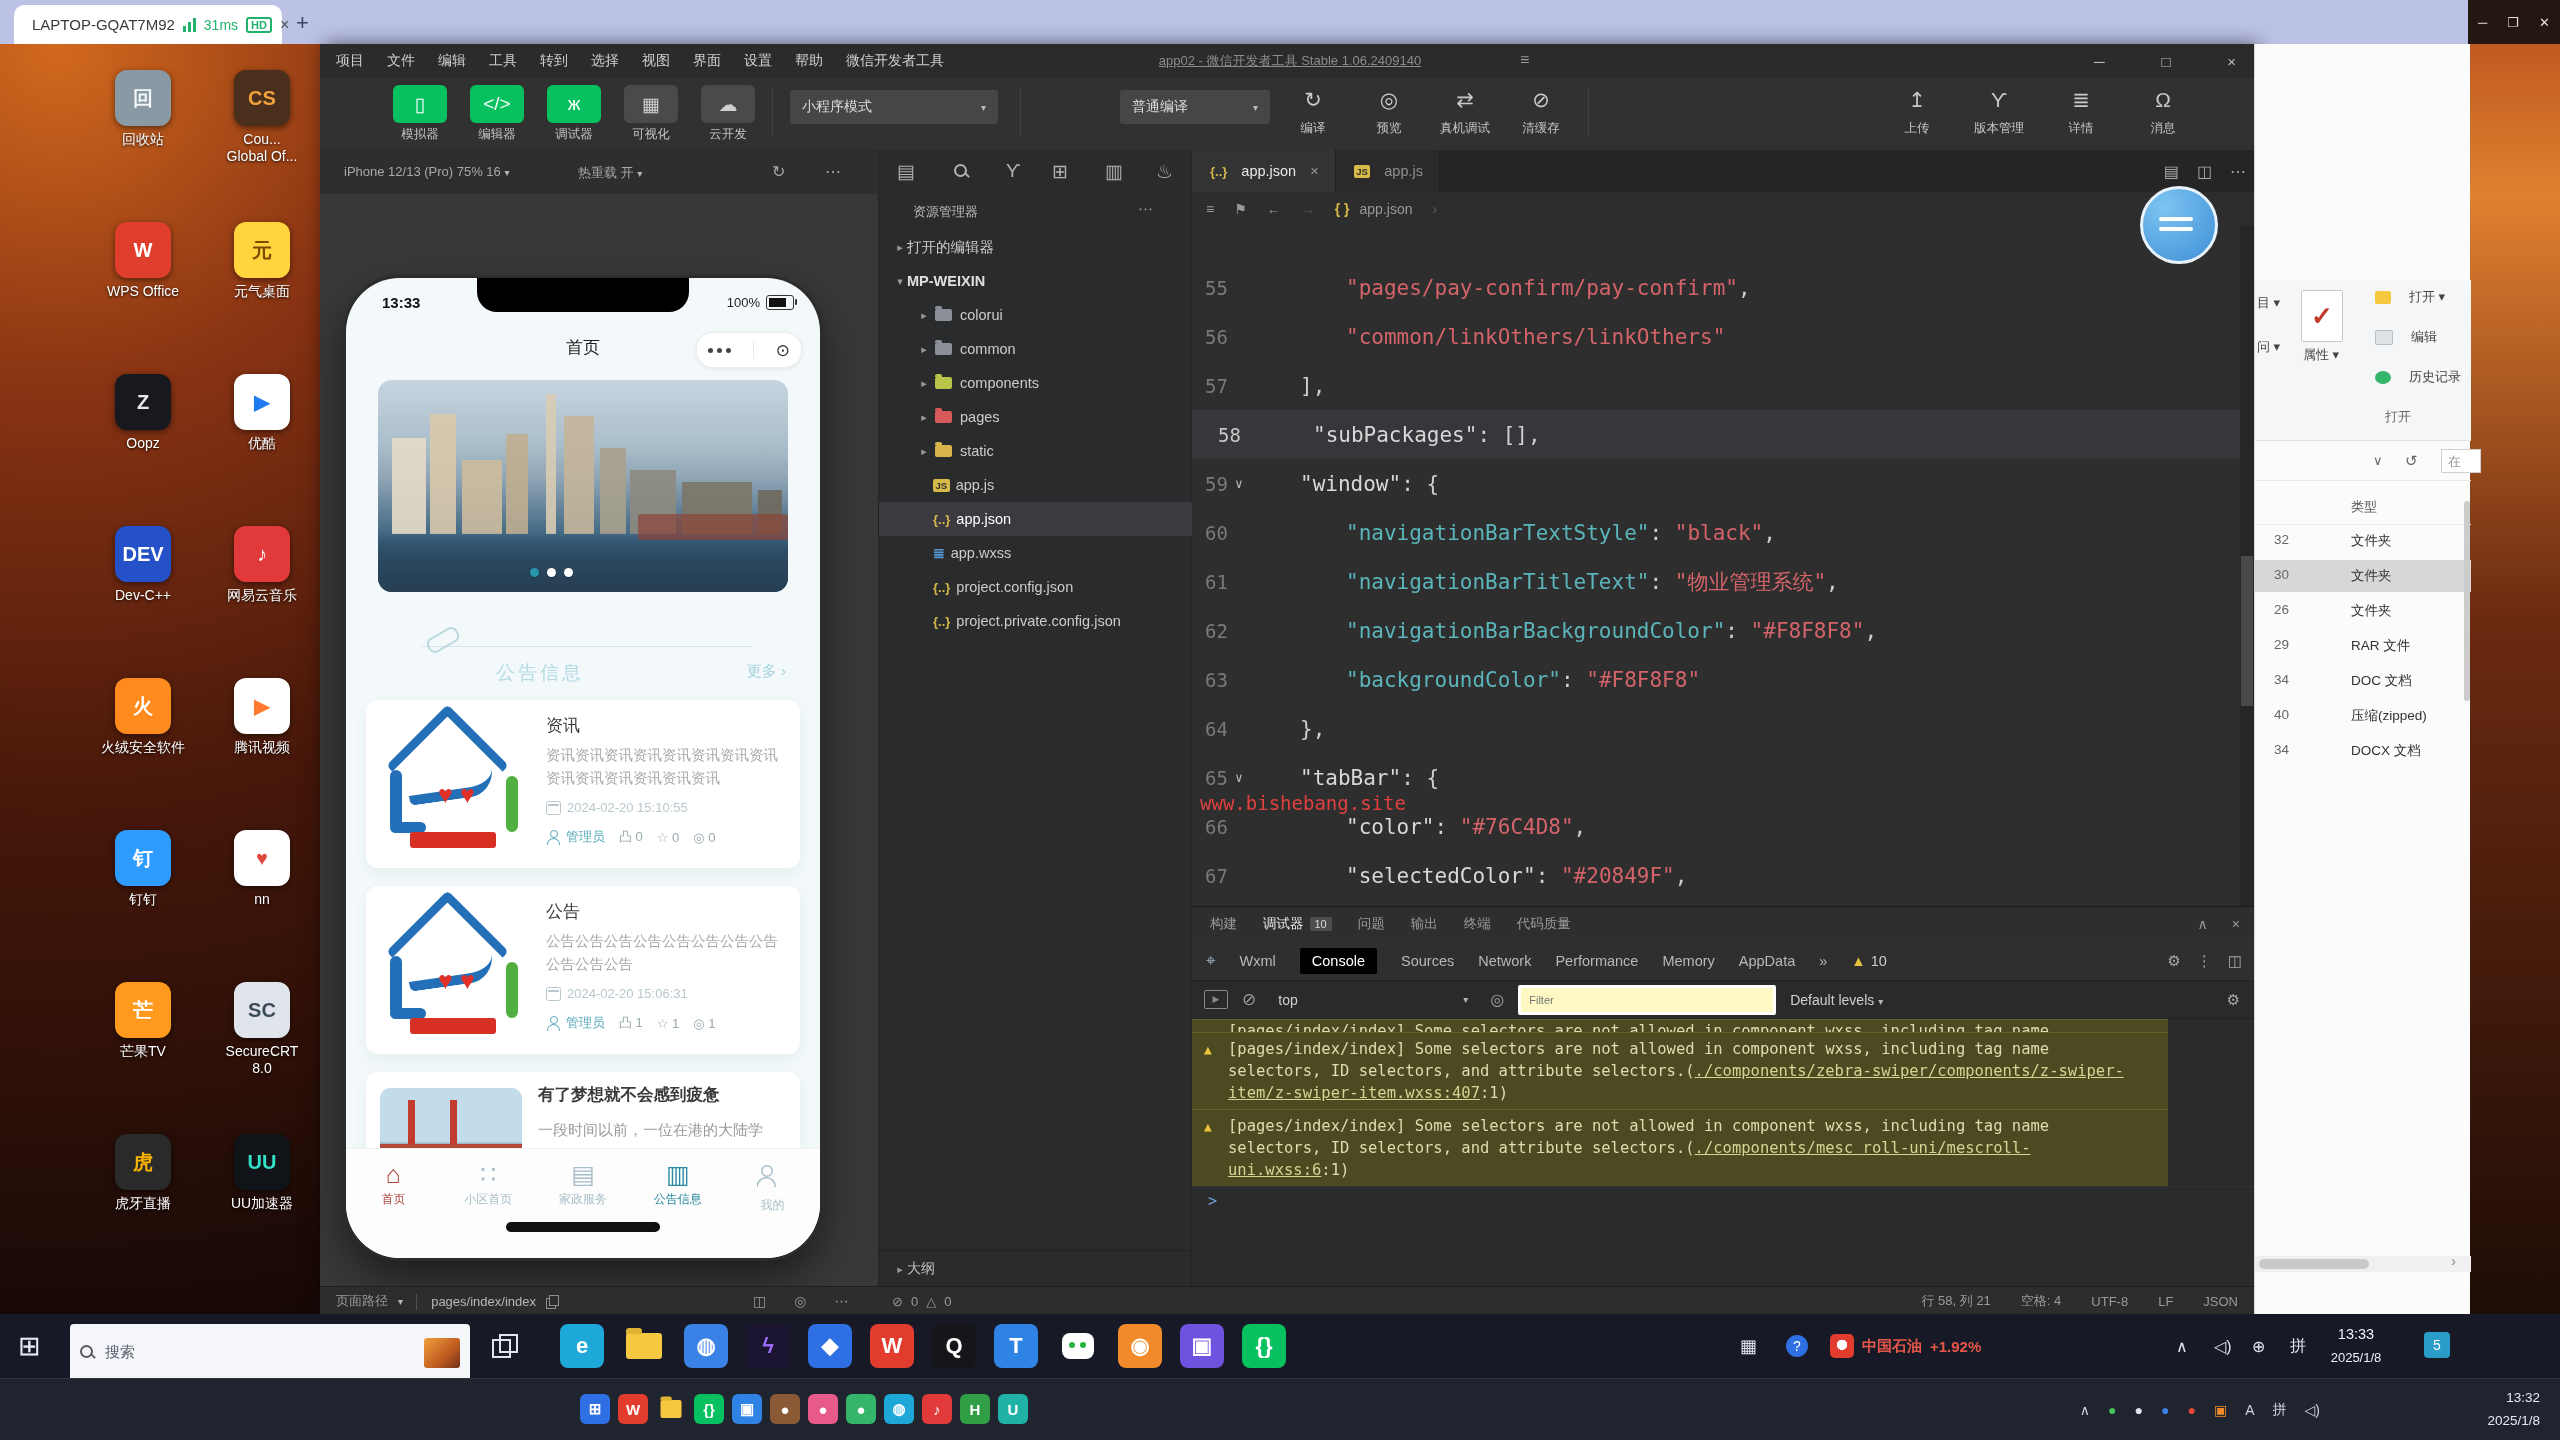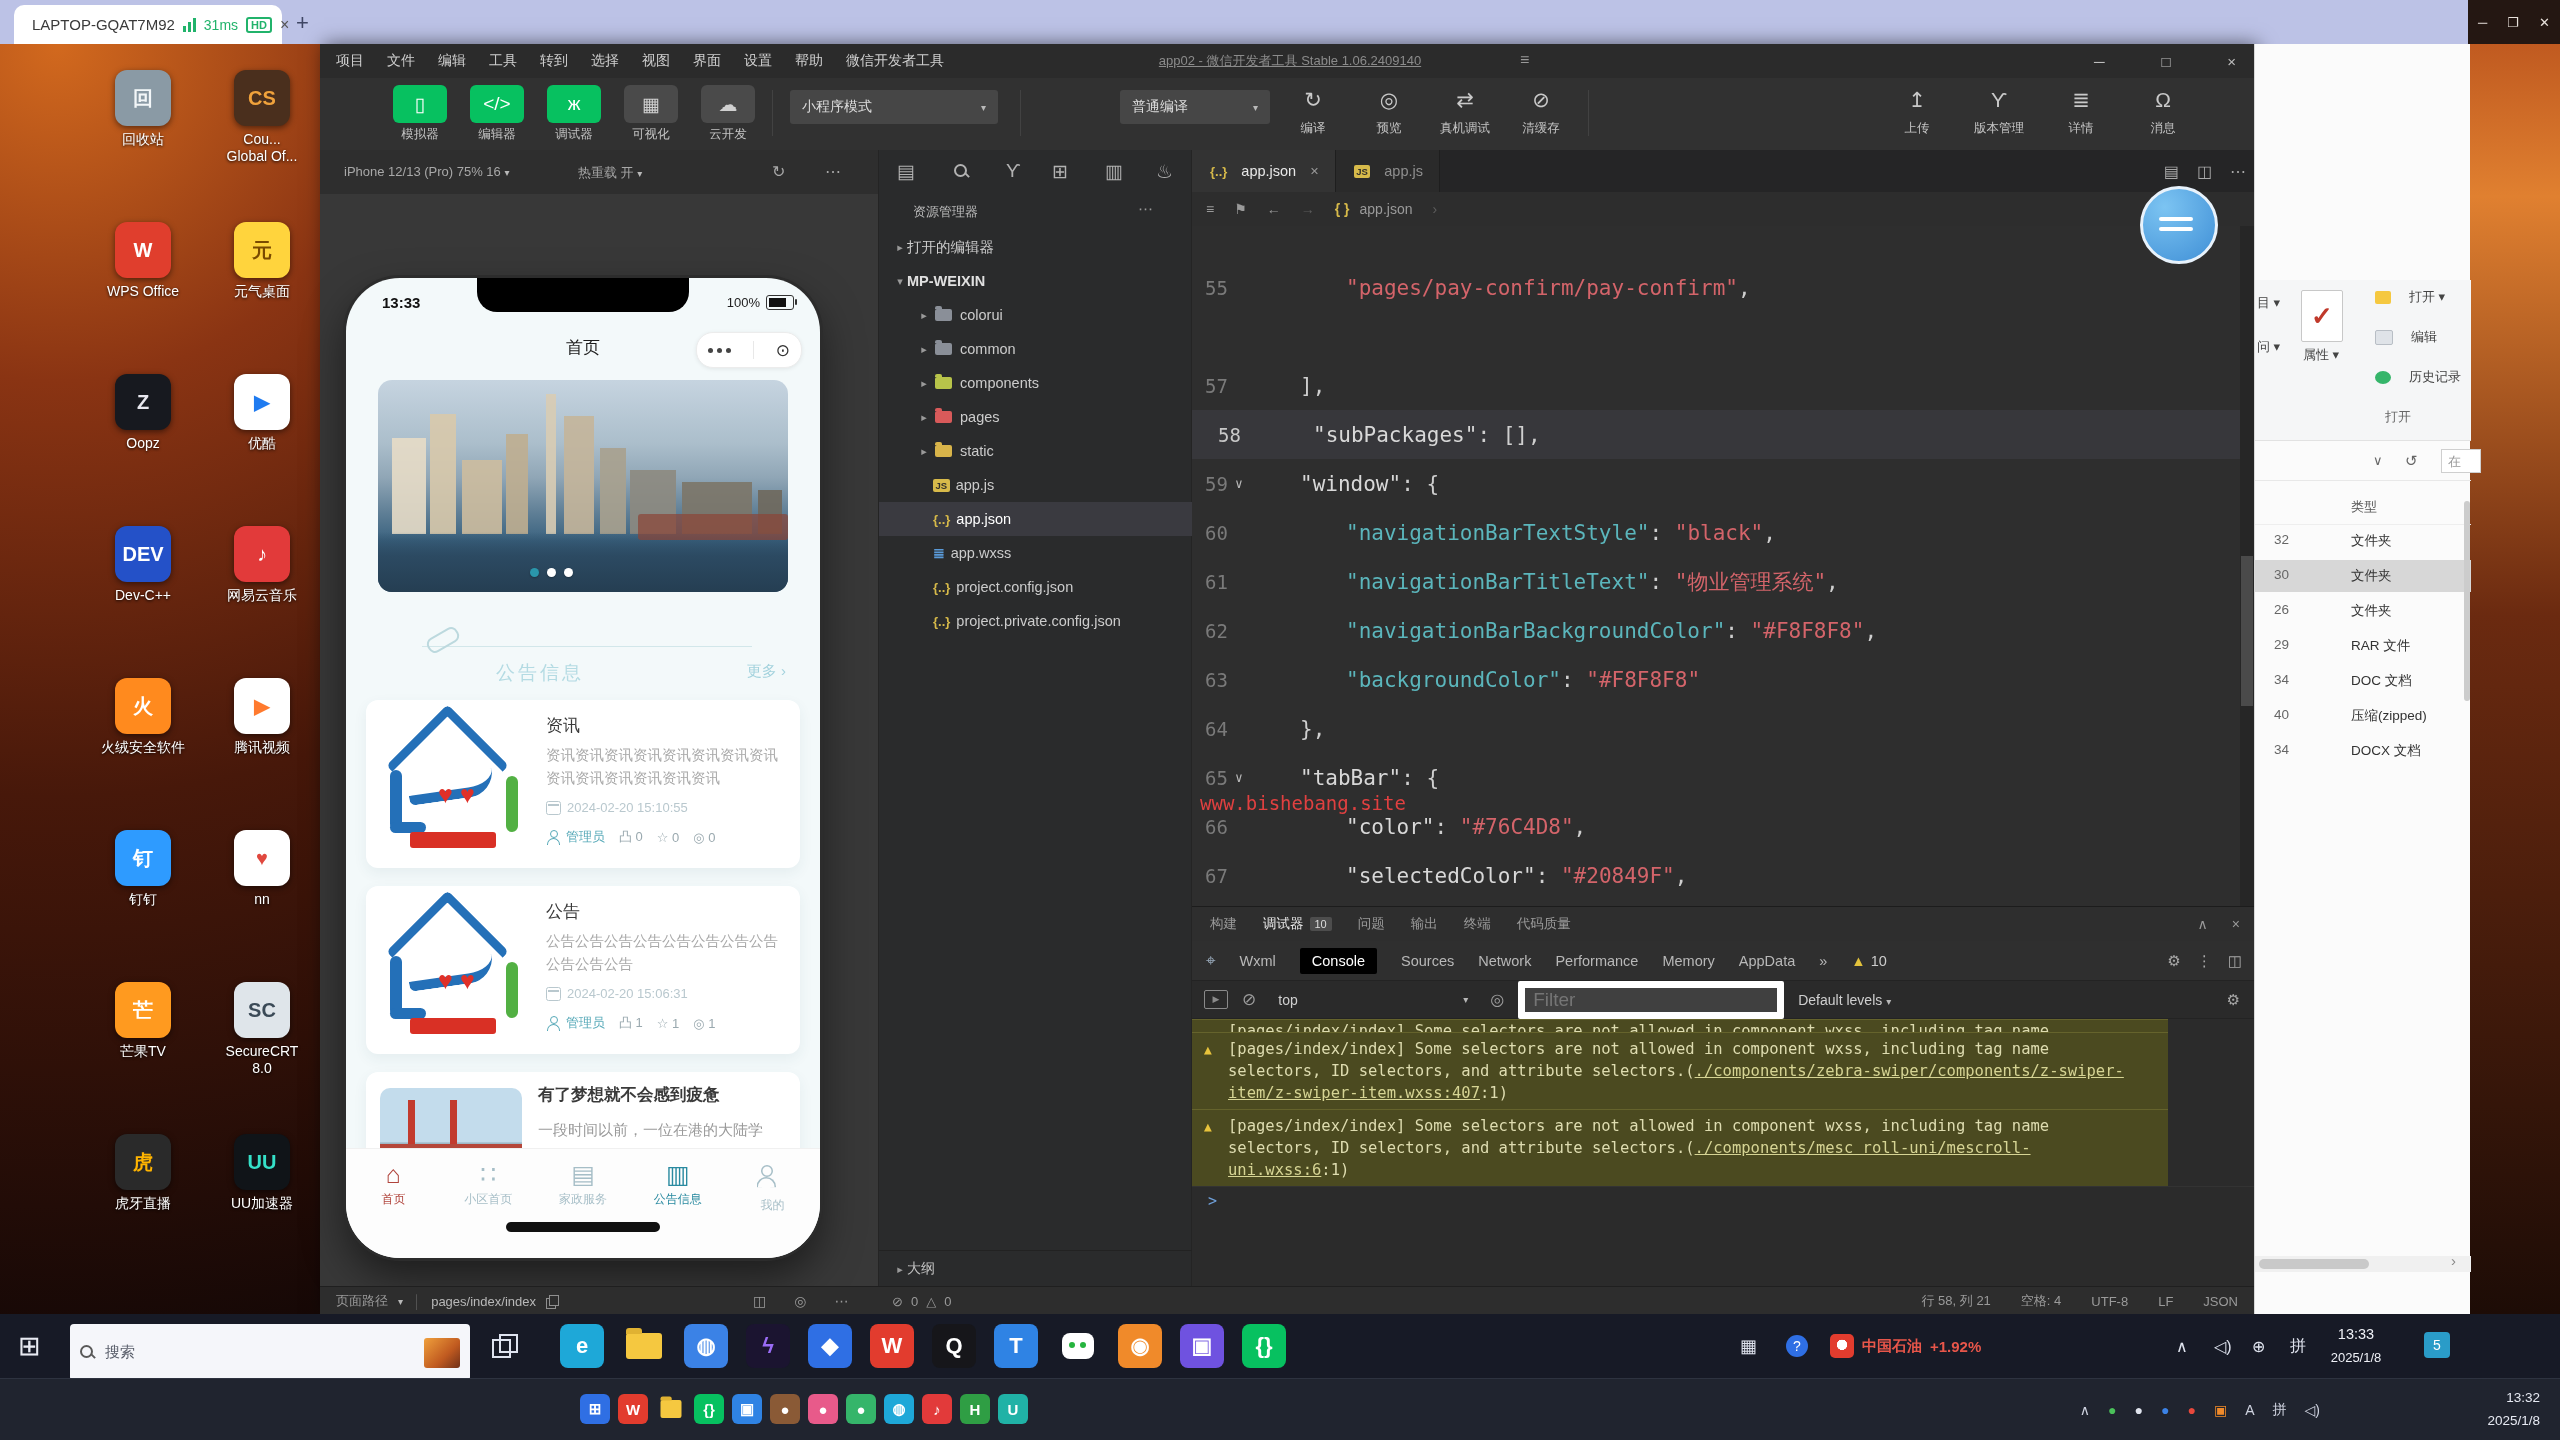--- a/index.html
+++ b/index.html
@@ -147,21 +147,21 @@
   #prow .on{color:#ececec;}
   .badge{background:#4d4d4d;color:#ddd;font-size:11px;border-radius:2px;padding:1px 5px;margin-left:6px;}
   #prow .pr-right{position:absolute;right:14px;display:flex;gap:24px;color:#9a9a9a;font-size:14px;}
   #drow{left:0;top:34px;width:1062px;height:40px;background:#2f2f2f;border-bottom:1px solid #232323;display:flex;align-items:center;gap:24px;padding-left:14px;box-sizing:border-box;font-size:14.5px;color:#b8b8b8;}
   #drow .on{background:#000;color:#fff;padding:5px 12px;border-radius:2px;}
   #drow .warn{color:#e2c23c;display:flex;align-items:center;gap:5px;}
   #drow .dr-right{position:absolute;right:12px;display:flex;gap:16px;color:#a8a8a8;font-size:15px;}
   #frow{left:0;top:74px;width:1062px;height:38px;background:#2a2a2a;border-bottom:1px solid #232323;display:flex;align-items:center;gap:14px;padding-left:12px;box-sizing:border-box;color:#9c9c9c;}
   .pbox{width:22px;height:17px;border:1.5px solid #8a8a8a;border-radius:2px;font-size:9px;text-align:center;line-height:17px;color:#8a8a8a;}
   #topdrop{width:190px;height:26px;display:flex;align-items:center;justify-content:space-between;color:#cfcfcf;font-size:14px;padding:0 8px;}
-  #filter{width:236px;height:24px;background:#404040;border:7px solid #ffffff;border-radius:2px;color:#8a8a8a;font-size:19px;padding:0 8px;font-family:"Liberation Sans",sans-serif;}
+  #filter{width:236px;height:24px;background:#fef9c3;border:3px solid #ffffff;border-radius:2px;color:#8a8a8a;font-size:11px;padding:0 8px;font-family:"Liberation Sans",sans-serif;}
   #deflv{color:#cfcfcf;font-size:14px;}
   #frow .fr-right{position:absolute;right:14px;color:#a8a8a8;font-size:15px;}
   #console{left:0;top:112px;width:1062px;height:268px;background:#2b2b2b;font-family:"DejaVu Sans Mono",monospace;}
   .cwarn{position:relative;background:#4b4a20;border-top:1px solid #65632c;padding:5px 20px 5px 36px;color:#dedcb0;font-size:15.5px;line-height:22px;width:920px;box-sizing:content-box;}
   .cwarn .tri{position:absolute;left:12px;top:6px;color:#e8c33c;font-size:13px;}
   .cwarn a{color:#d6d494;text-decoration:underline;}
   #csys{border-top:1px solid #3a3a3a;color:#d6d6d6;font-size:15.5px;padding:6px 16px;}
   
   #status{left:0;top:1242px;width:1934px;height:28px;background:#2d2d2d;border-top:1px solid #1f1f1f;color:#9a9a9a;font-size:13px;}
   #status .lft{position:absolute;left:16px;top:0;height:28px;display:flex;align-items:center;gap:10px;}
@@ -656,20 +656,25 @@
         <div id="code" class="abs">
           <div id="wmark" class="abs">www.bishebang.site</div>
           <div id="vscroll" class="abs">
               <div id="vthumb" class="abs"></div>
             </div>
         <div class="cline" style="top: 37px;">
               <span class="lnum">55</span>
               <span class="fch"></span>
               <span style="padding-left: 96px; white-space: pre;"><span class="seg-str">"pages/pay-confirm/pay-confirm"</span><span class="seg-pun">,</span></span>
             </div>
+            <div class="cline" style="top: 86px;">
+              <span class="lnum">56</span>
+              <span class="fch"></span>
+              <span style="padding-left: 96px; white-space: pre;"><span class="seg-str">"common/linkOthers/linkOthers"</span></span>
+            </div>
             <div class="cline" style="top: 135px;">
               <span class="lnum">57</span>
               <span class="fch"></span>
               <span style="padding-left: 50px; white-space: pre;"><span class="seg-pun">],</span></span>
             </div>
             <div class="cline cur" style="top: 184px;">
               <span class="lnum">58</span>
               <span class="fch"></span>
               <span style="padding-left: 50px; white-space: pre;"><span class="seg-key2">"subPackages"</span><span class="seg-pun">: [],</span></span>
             </div>

